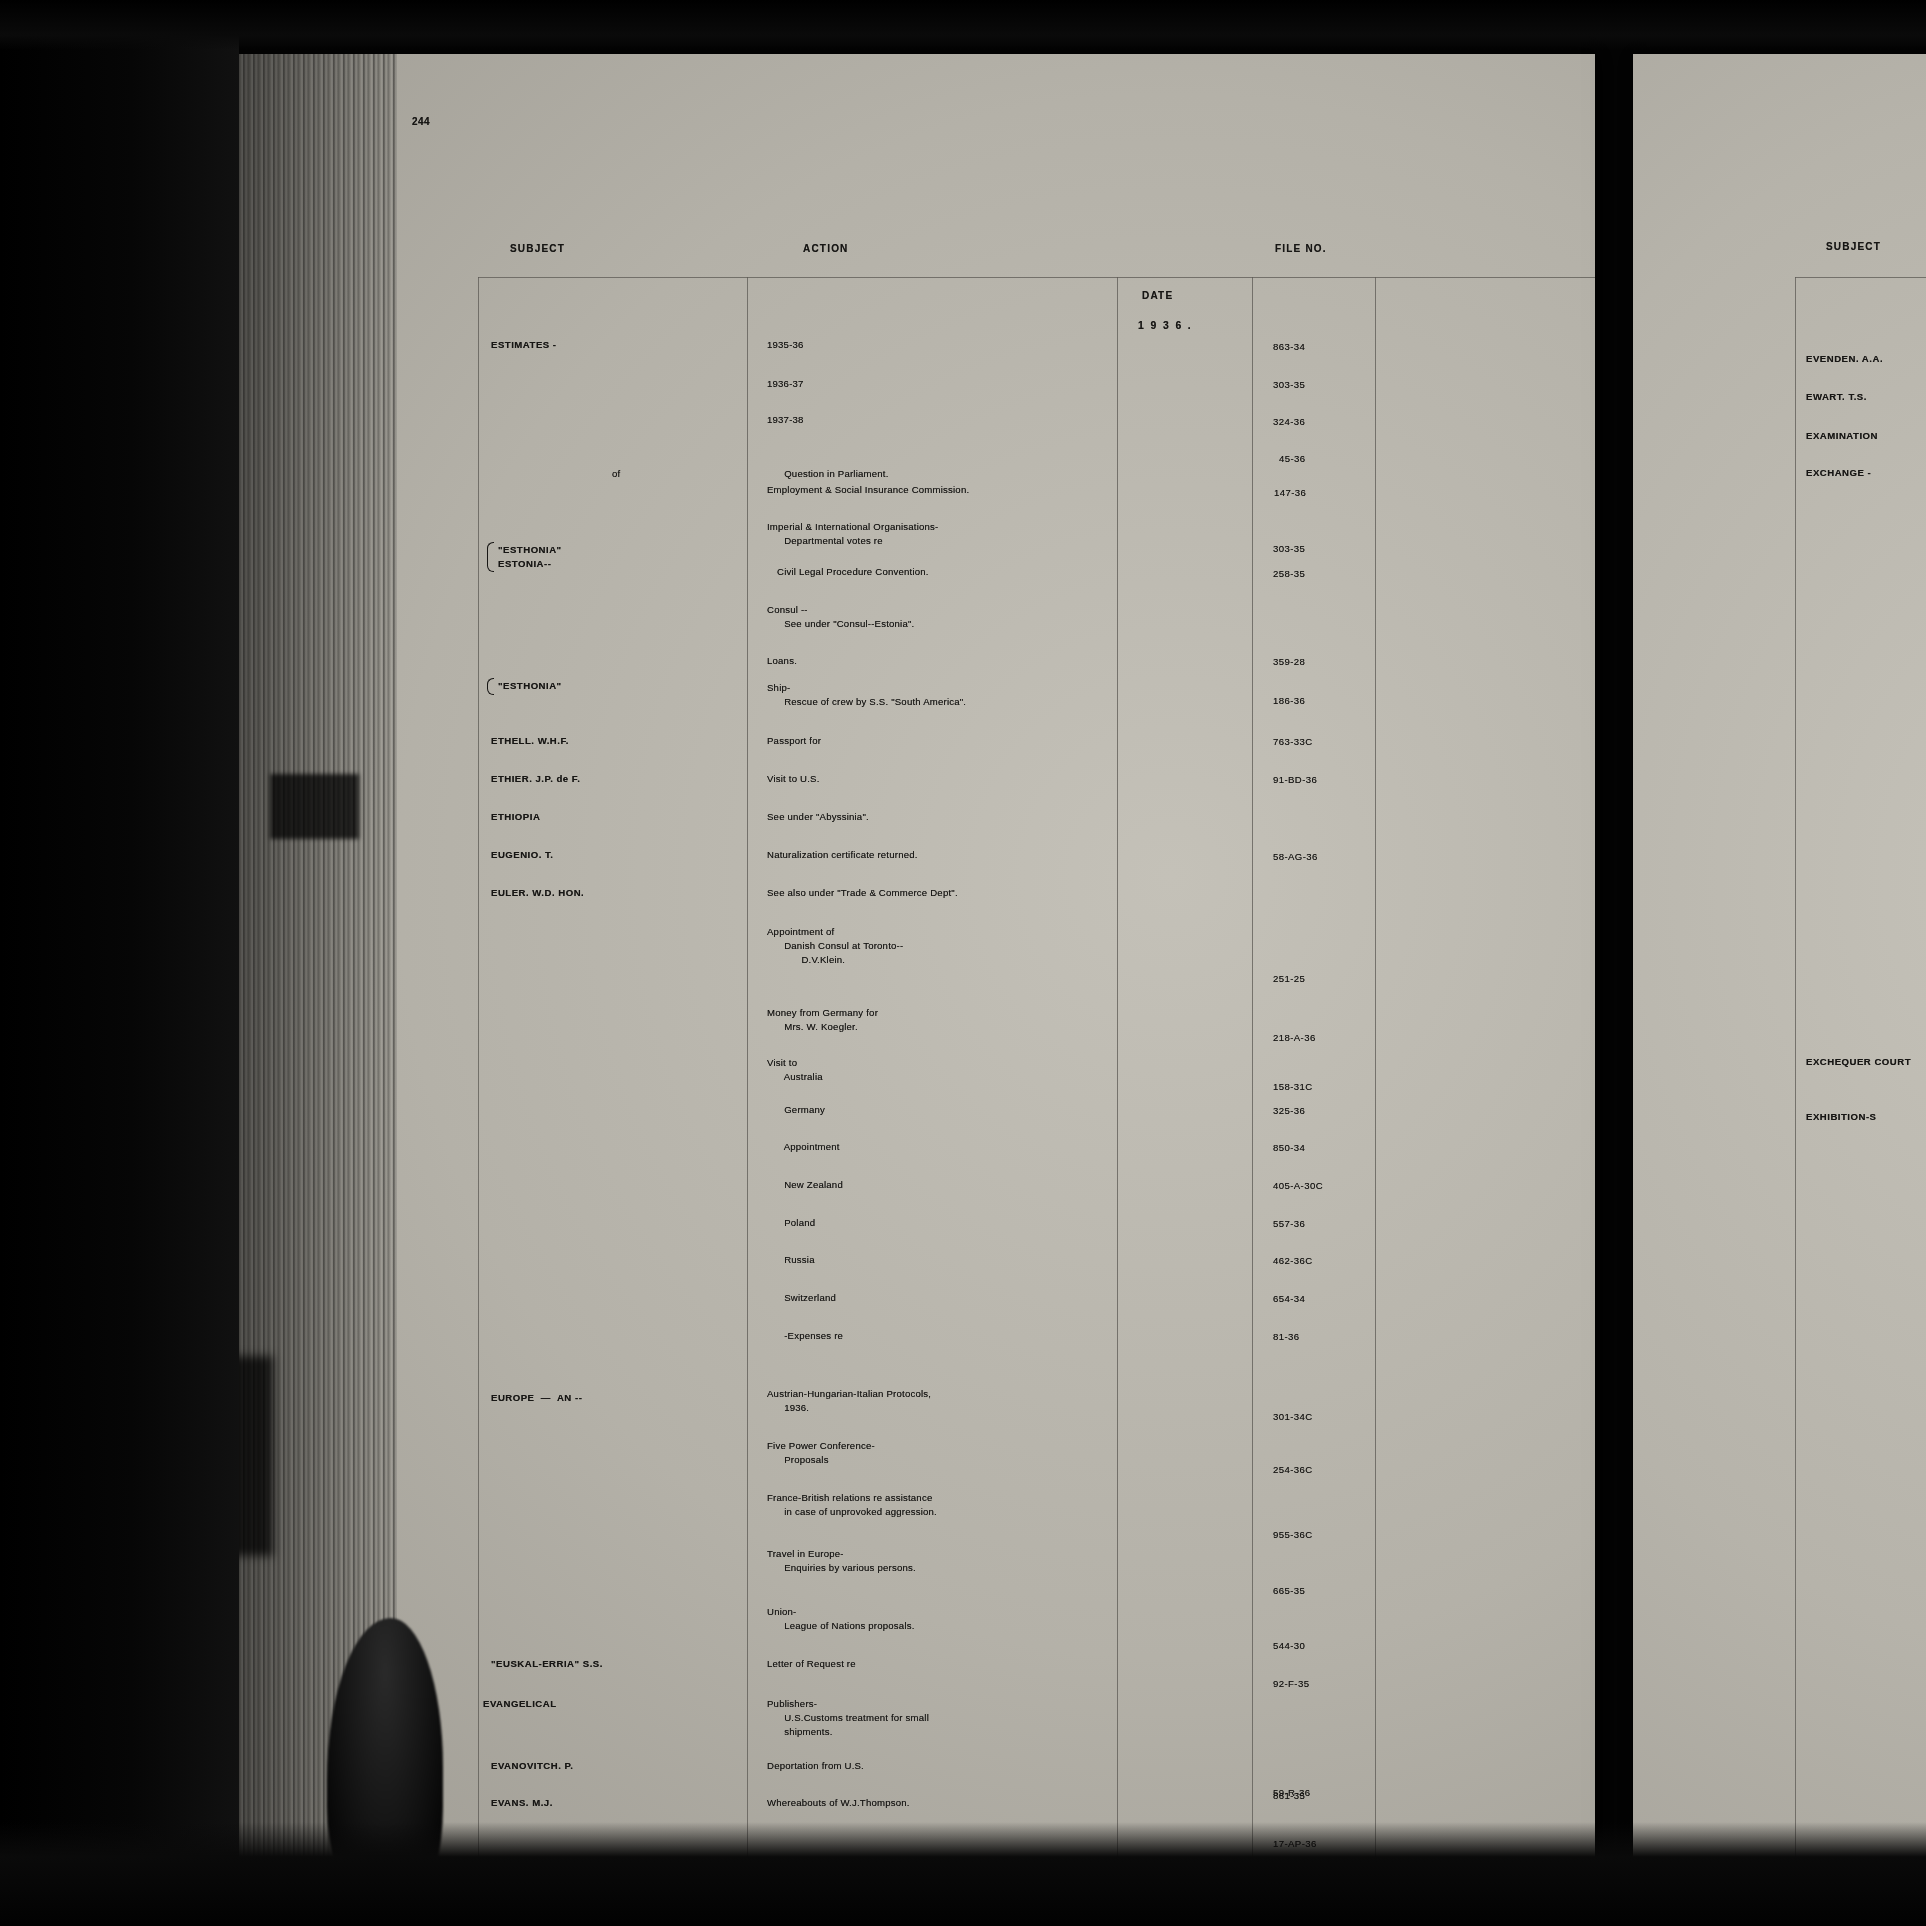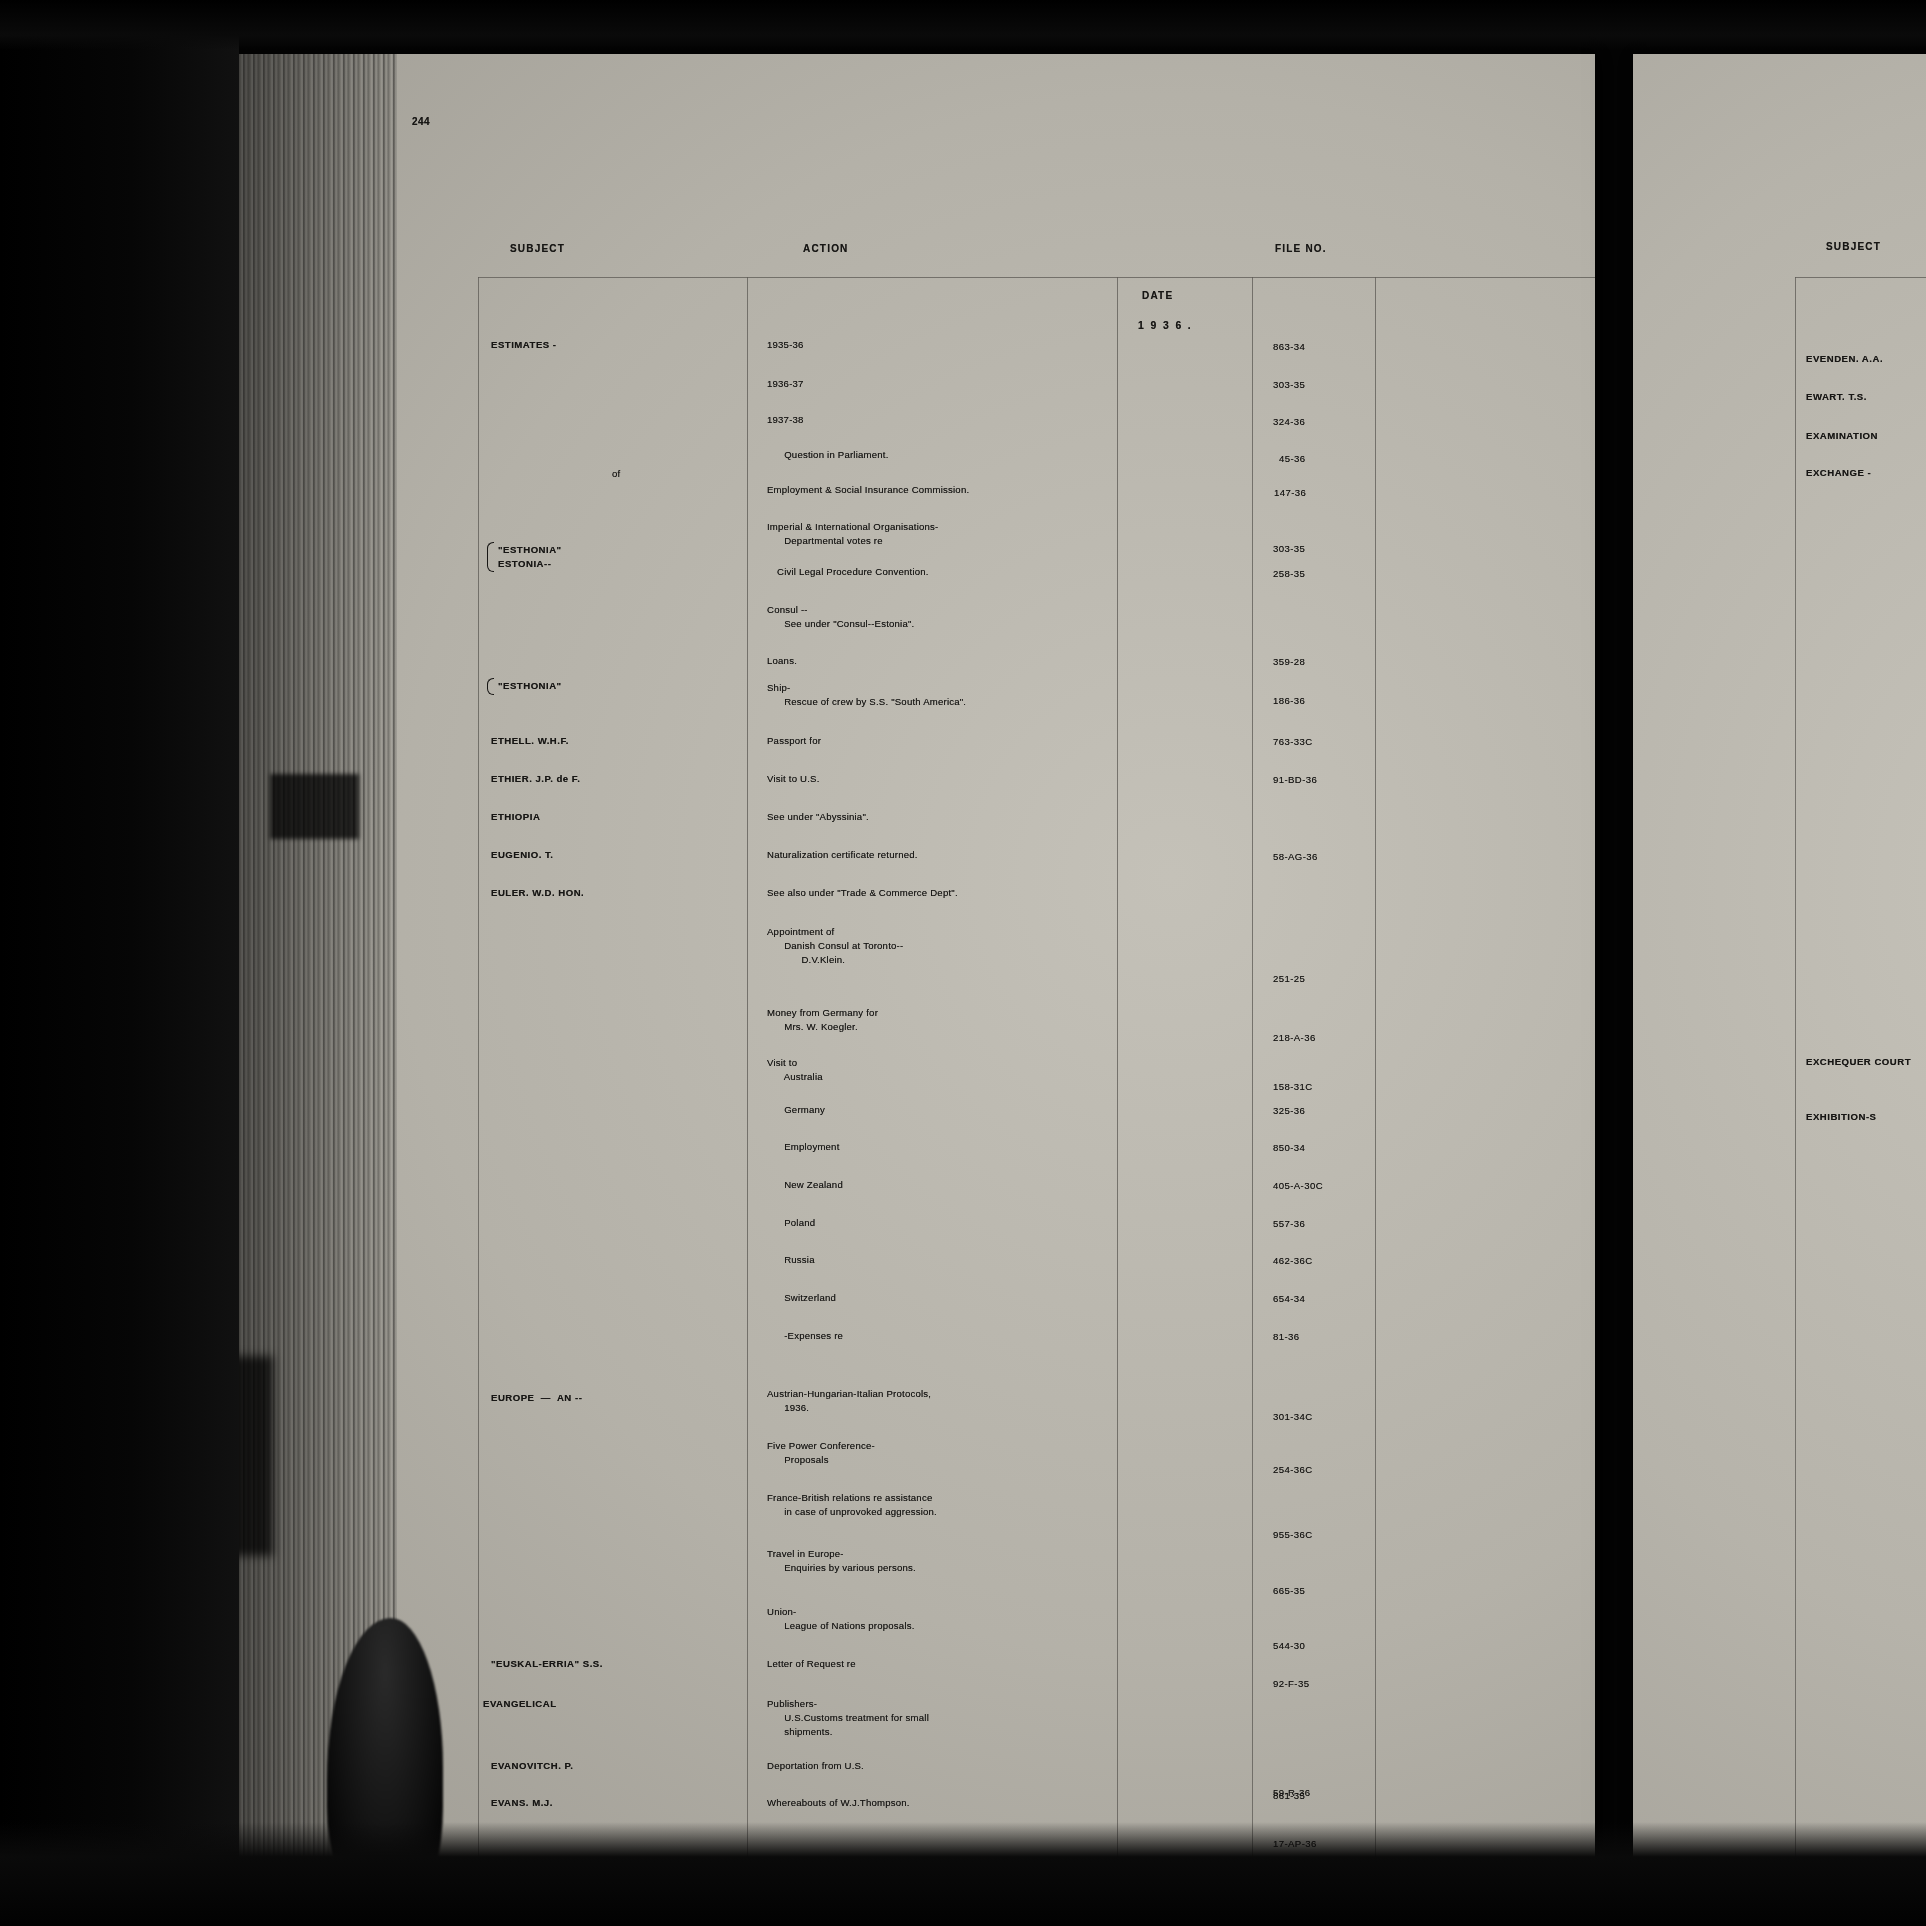--- a/index.html
+++ b/index.html
@@ -198,21 +198,21 @@
       <div class="txt subject" style="left:310px; top:833px;">EULER. W.D. HON.</div>
       <div class="txt subject" style="left:310px; top:1338px;">EUROPE  —  AN --</div>
       <div class="txt subject" style="left:310px; top:1604px;">"EUSKAL-ERRIA" S.S.</div>
       <div class="txt subject" style="left:302px; top:1644px;">EVANGELICAL</div>
       <div class="txt subject" style="left:310px; top:1706px;">EVANOVITCH. P.</div>
       <div class="txt subject" style="left:310px; top:1743px;">EVANS. M.J.</div>
 
       <div class="txt" style="left:586px; top:285px;">1935-36</div>
       <div class="txt" style="left:586px; top:324px;">1936-37</div>
       <div class="txt" style="left:586px; top:360px;">1937-38</div>
-      <div class="txt" style="left:586px; top:395px;">      Question in Parliament.</div>
+      <div class="txt" style="left:586px; top:414px;">      Question in Parliament.</div>
       <div class="txt" style="left:586px; top:430px;">Employment &amp; Social Insurance Commission.</div>
       <div class="txt" style="left:586px; top:466px; line-height:14px;">Imperial &amp; International Organisations-
       Departmental votes re</div>
       <div class="txt" style="left:596px; top:512px;">Civil Legal Procedure Convention.</div>
       <div class="txt" style="left:586px; top:549px; line-height:14px;">Consul --
       See under "Consul--Estonia".</div>
       <div class="txt" style="left:586px; top:601px;">Loans.</div>
       <div class="txt" style="left:586px; top:627px; line-height:14px;">Ship-
       Rescue of crew by S.S. "South America".</div>
       <div class="txt" style="left:586px; top:681px;">Passport for</div>
@@ -221,21 +221,21 @@
       <div class="txt" style="left:586px; top:795px;">Naturalization certificate returned.</div>
       <div class="txt" style="left:586px; top:833px;">See also under "Trade &amp; Commerce Dept".</div>
       <div class="txt" style="left:586px; top:871px; line-height:14px;">Appointment of
       Danish Consul at Toronto--
             D.V.Klein.</div>
       <div class="txt" style="left:586px; top:952px; line-height:14px;">Money from Germany for
       Mrs. W. Koegler.</div>
       <div class="txt" style="left:586px; top:1002px; line-height:14px;">Visit to
       Australia</div>
       <div class="txt" style="left:586px; top:1050px;">      Germany</div>
-      <div class="txt" style="left:586px; top:1087px;">      Employment</div>
+      <div class="txt" style="left:586px; top:1087px;">      Appointment</div>
       <div class="txt" style="left:586px; top:1125px;">      New Zealand</div>
       <div class="txt" style="left:586px; top:1163px;">      Poland</div>
       <div class="txt" style="left:586px; top:1200px;">      Russia</div>
       <div class="txt" style="left:586px; top:1238px;">      Switzerland</div>
       <div class="txt" style="left:586px; top:1276px;">      -Expenses re</div>
       <div class="txt" style="left:586px; top:1333px; line-height:14px;">Austrian-Hungarian-Italian Protocols,
       1936.</div>
       <div class="txt" style="left:586px; top:1385px; line-height:14px;">Five Power Conference-
       Proposals</div>
       <div class="txt" style="left:586px; top:1437px; line-height:14px;">France-British relations re assistance

